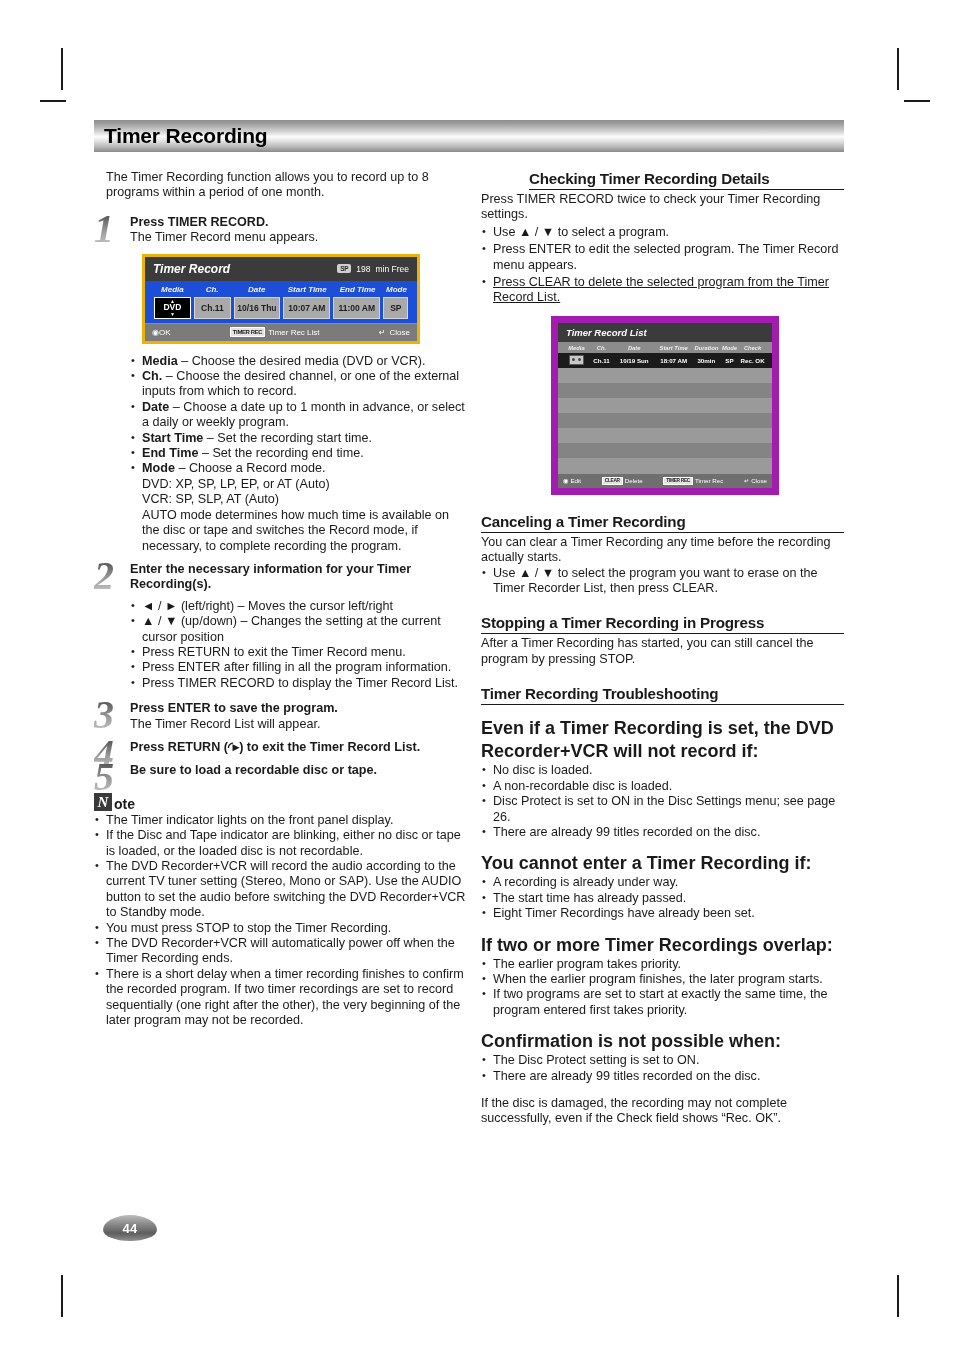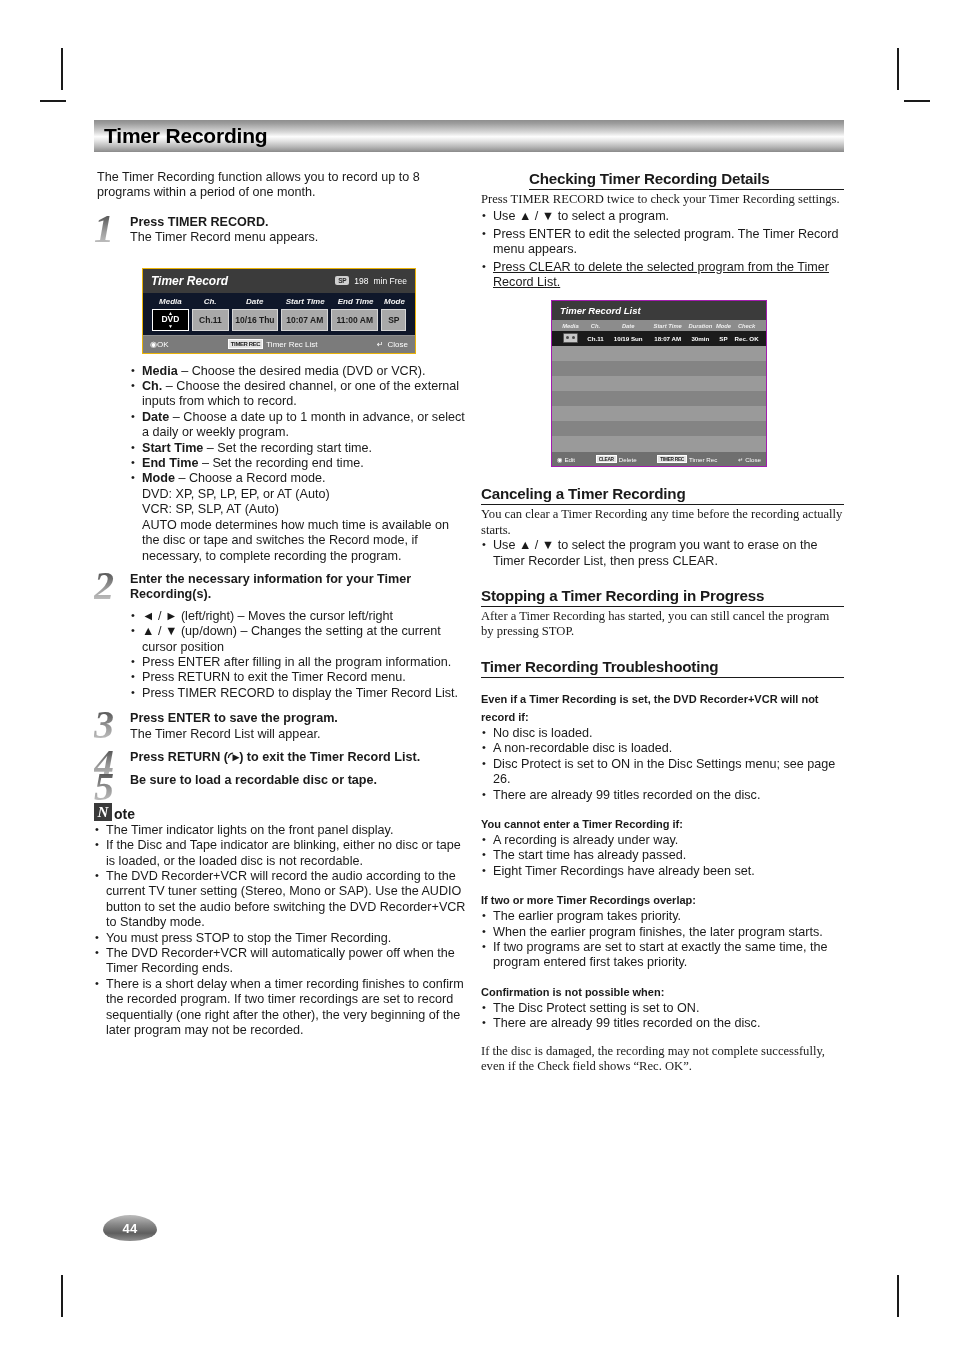--- a/index.html
+++ b/index.html
@@ -53,21 +53,21 @@
   .cols {
     display: flex;
     margin-top: 18px;
   }
   .col-left { width: 375px; }
   .col-gap { width: 12px; }
   .col-right { width: 363px; }
 
   p, li, div.txt { font-size: 12.6px; line-height: 15.4px; }
 
-  .intro { margin: 0 0 14px 3px; width: 352px; }
+  .intro { margin: 0 0 14px 12px; width: 352px; }
 
   
   .step {
     position: relative;
     padding-left: 36px;
     margin-bottom: 6px;
   }
   .step .num {
     position: absolute;
     left: 0;
@@ -109,23 +109,23 @@
     left: 1px;
     top: -1px;
     font-size: 11px;
   }
   ul.bl.indent { margin-left: 36px; }
   ul.bl b { font-weight: bold; }
 
   
   .osd1 {
     width: 272px;
-    margin: 22px 0 10px 48px;
-    background: #0f172a;
-    border: 1px solid #eab308;
+    margin: 8px 0 10px 48px;
+    background: #1d4ed8;
+    border: 3px solid #eab308;
     font-size: 8px;
   }
   .osd1 .osd-head {
     background: #3b3b3b;
     height: 24px;
     display: flex;
     align-items: center;
     padding: 0 8px;
     color: #fff;
   }
@@ -217,21 +217,21 @@
     padding: 1px 2px;
     border: 1px solid #fff;
     letter-spacing: -0.4px;
   }
 
   
   .osd2 {
     width: 214px;
     margin: 10px 0 6px 70px;
     background: #4c1d95;
-    border: 1px solid #a21caf;
+    border: 7px solid #a21caf;
   }
   .osd2 .o2-head {
     background: #3b3b3b;
     height: 19px;
     display: flex;
     align-items: center;
     padding-left: 8px;
     color: #fff;
     font-size: 9.5px;
     font-weight: bold;
@@ -330,26 +330,26 @@
     font-size: 15.2px;
     font-weight: bold;
     margin: 0 0 1px 0;
     padding-bottom: 2px;
     border-bottom: 1.6px solid #1a1a1a;
     letter-spacing: -0.2px;
   }
   h2.sec.first { margin-top: 0; margin-left: 48px; }
   h2.sec.gap   { margin-top: 18px; }
   h3.sub {
-    font-size: 11px;
+    font-size: 18px;
     font-weight: bold;
     margin: 12px 0 0 0;
-    line-height: 18px;
-  }
-  .rp { margin: 2px 0 0 0; font-family: Liberation Serif, serif; }
+    line-height: 23px;
+  }
+  .rp { margin: 2px 0 0 0; }
   .rp.last { margin-top: 12px; }
 
   
   .pageno {
     position: absolute;
     left: 103px;
     top: 1215px;
     width: 54px;
     height: 26px;
     background: linear-gradient(to bottom, #bdbdbd 0%, #8a8a8a 35%, #5e5e5e 70%, #8f8f8f 100%);
@@ -461,22 +461,22 @@
         </li>
       </ul>
 
       <div class="step" style="margin-top:8px;">
         <div class="num">2</div>
         <div class="hd">Enter the necessary information for your Timer Recording(s).</div>
       </div>
       <ul class="bl indent">
         <li>◄ / ► (left/right) – Moves the cursor left/right</li>
         <li>▲ / ▼ (up/down) – Changes the setting at the current cursor position</li>
+        <li>Press RETURN to exit the Timer Record menu.</li>
         <li>Press ENTER after filling in all the program information.</li>
-        <li>Press RETURN to exit the Timer Record menu.</li>
         <li>Press TIMER RECORD to display the Timer Record List.</li>
       </ul>
 
       <div class="step" style="margin-top:10px;">
         <div class="num">3</div>
         <div class="hd">Press ENTER to save the program.</div>
         <div class="sub">The Timer Record List will appear.</div>
       </div>
 
       <div class="step" style="margin-top:8px;">

